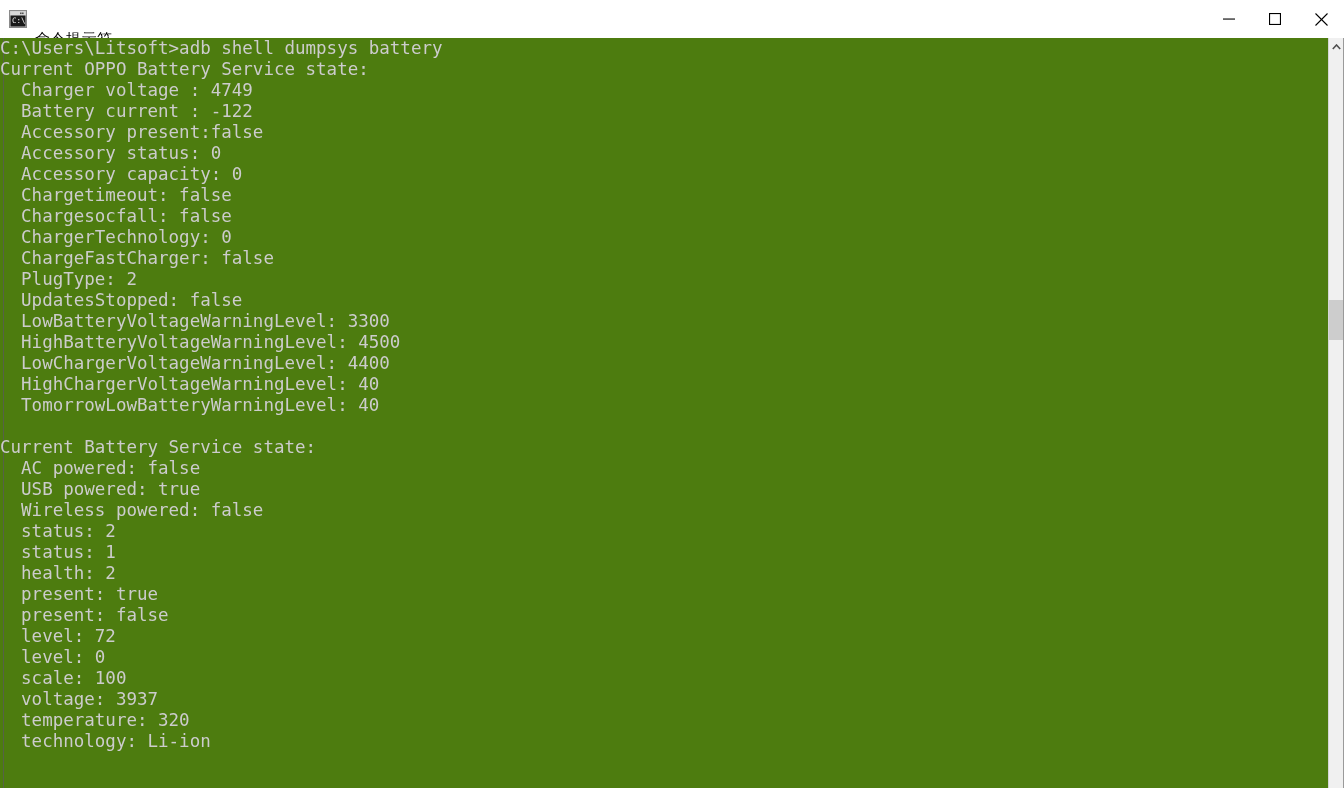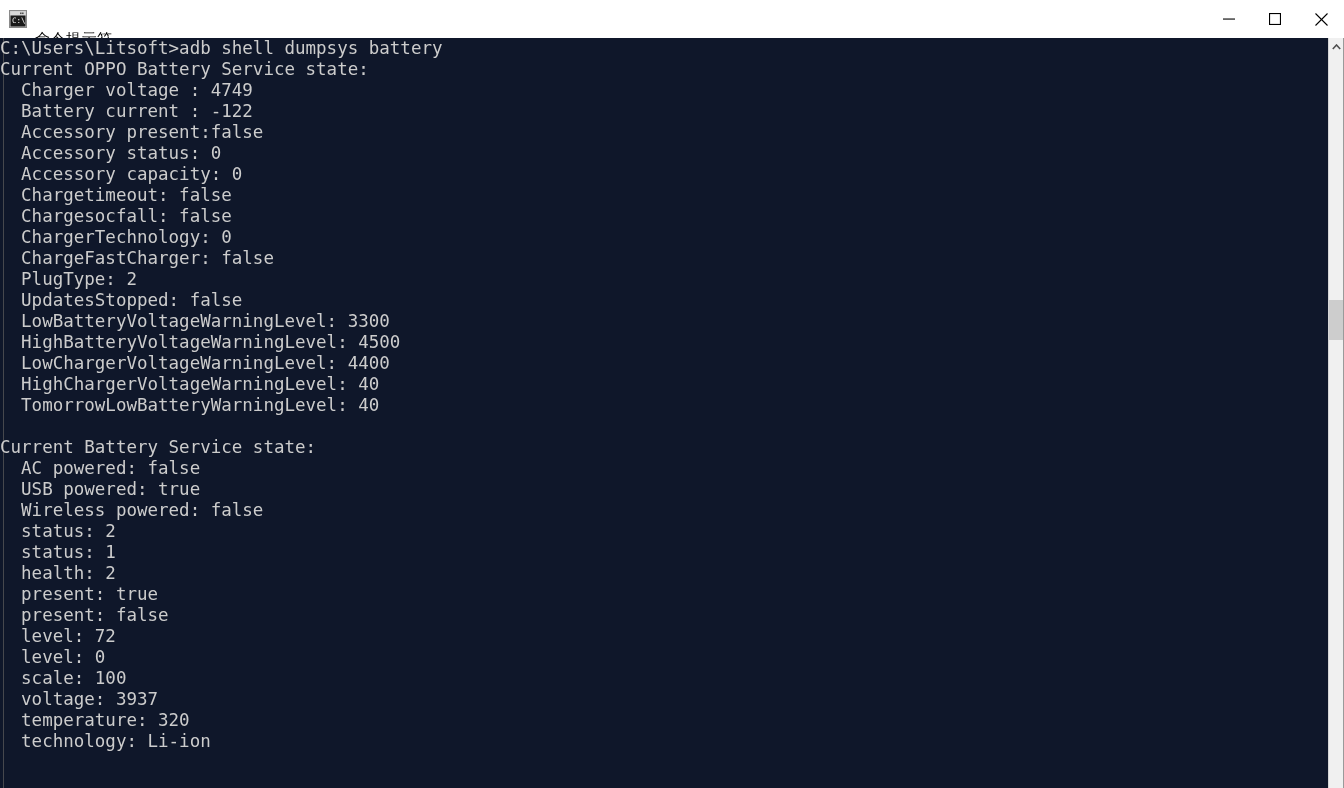--- a/index.html
+++ b/index.html
@@ -64,21 +64,21 @@
   }
   .win-btn svg { display: block; }
 
   
   #terminal {
     position: absolute;
     left: 0;
     top: 38px;
     width: 1328px;
     height: 750px;
-    background: #0f172a;
+    background: #4d7c0f;
     overflow: hidden;
   }
 
   #term-edge {
     position: absolute;
     left: 3px;
     top: 0;
     width: 1px;
     height: 750px;
     background: #5a5a5a;

